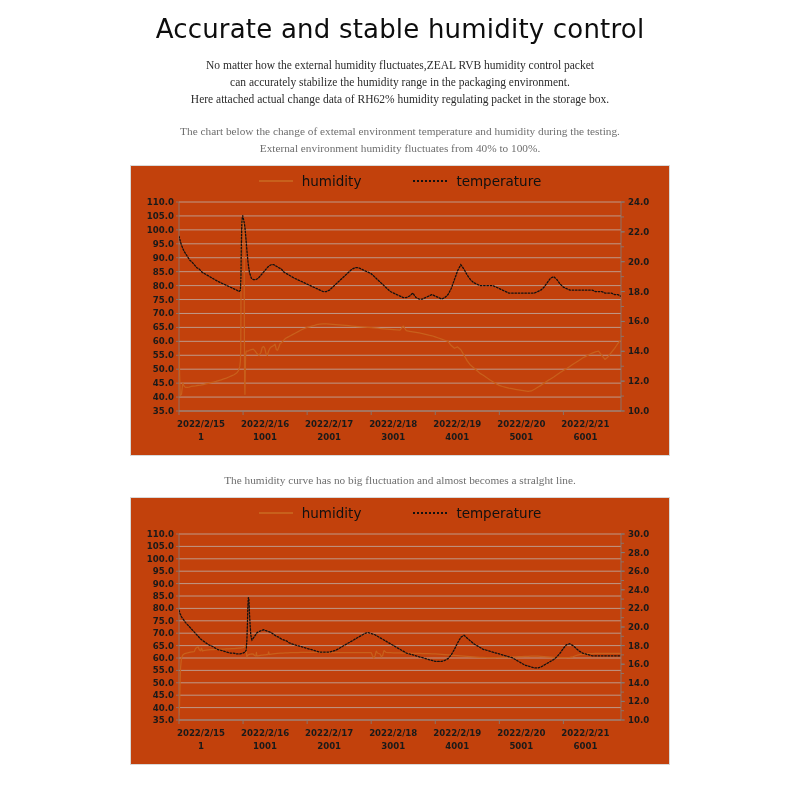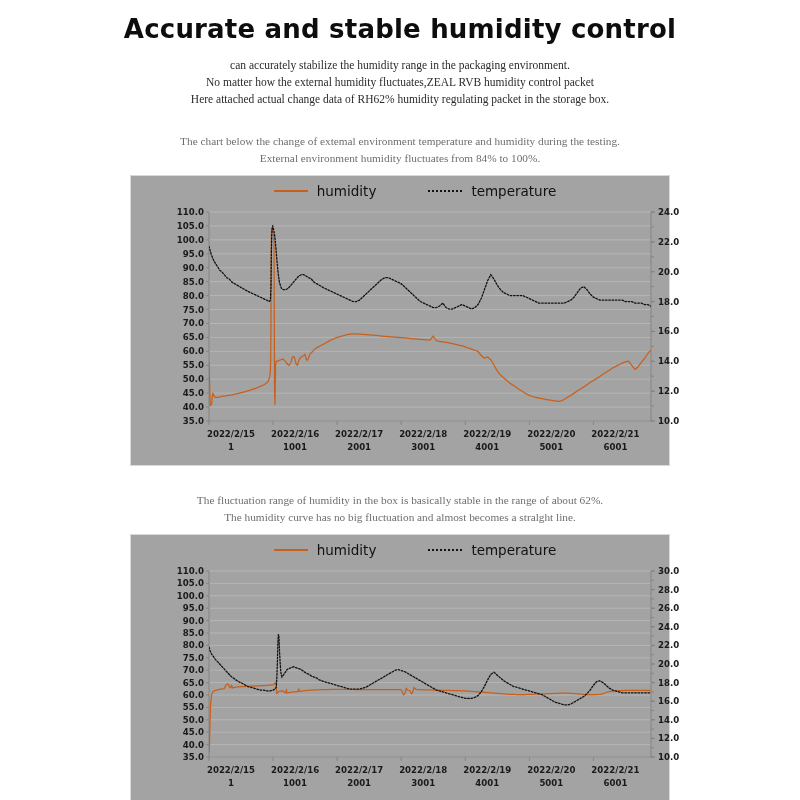--- a/index.html
+++ b/index.html
@@ -8,21 +8,21 @@
     background:#ffffff;
     font-family:"Liberation Serif", serif;
     color:#1a1a1a;
     overflow:hidden;
   }
   .page{width:800px;height:800px;position:relative;}
 
   .title{
     font-family:"DejaVu Sans", sans-serif;
     font-size:26px;
-    font-weight:700;
+    font-weight:400;
     text-align:center;
     color:#0d0d0d;
     letter-spacing:.2px;
     margin:14px 0 0 0;
     line-height:1.2;
   }
 
   .intro{
     text-align:center;
     font-size:11.5px;
@@ -30,31 +30,30 @@
     color:#2b2b2b;
     margin:12px 60px 0 60px;
   }
   .intro div{white-space:nowrap;}
 
   .section-note{
     text-align:center;
     font-size:11.3px;
     line-height:1.5;
     color:#6e6e6e;
-    margin:26px 30px 6px 30px;
+    margin:16px 30px 6px 30px;
   }
   .section-note div{white-space:nowrap;}
 
   .chart-box{
     margin:8px auto;
     width:540px;
     border:1px solid #d9d9d9;
-    background:#a3a3a3;
+    background:#c2410c;
     box-sizing:border-box;
-    padding-left:30px;
   }
 
   .chart-legend{
     display:flex;
     justify-content:center;
     align-items:center;
     gap:52px;
     height:30px;
     font-family:"DejaVu Sans", sans-serif;
     font-size:13.5px;
@@ -93,28 +92,28 @@
   .serie-temperature{fill:none;stroke:#111111;stroke-width:1.3;stroke-dasharray:1.6 1.7;stroke-linecap:round;}
 </style>
 </head>
 <body>
 
 <div class="page">
 
   <h1 class="title">Accurate and stable humidity control</h1>
 
   <div class="intro">
+    <div>No matter how the external humidity fluctuates,ZEAL RVB humidity control packet</div>
     <div>can accurately stabilize the humidity range in the packaging environment.</div>
-    <div>No matter how the external humidity fluctuates,ZEAL RVB humidity control packet</div>
     <div>Here attached actual change data of RH62% humidity regulating packet in the storage box.</div>
   </div>
 
   <div class="section-note">
     <div>The chart below the change of extemal environment temperature and humidity during the testing.</div>
-    <div>External environment humidity fluctuates from 84% to 100%.</div>
+    <div>External environment humidity fluctuates from 40% to 100%.</div>
   </div>
 
   <div class="chart-box">
     <div class="chart-legend">
       <div class="legend-item">
         <span class="legend-swatch solid"></span>
         <span>humidity</span>
       </div>
       <div class="legend-item">
         <span class="legend-swatch dotted"></span>
@@ -233,21 +232,20 @@
           </defs>
           <g clip-path="url(#clip0)">
             <path d="M42.00 156.48 L43.22 199.67 L44.50 198.28 L45.78 187.13 L47.06 189.92 L48.34 191.31 L50.26 191.31 L52.19 191.03 L54.11 190.48 L56.03 190.20 L58.59 189.92 L61.16 189.36 L63.72 189.08 L66.28 188.53 L68.84 187.97 L71.41 187.41 L73.97 186.58 L76.53 186.02 L79.09 185.46 L81.66 184.63 L84.22 183.79 L86.78 182.95 L89.35 182.12 L91.91 181.00 L94.47 179.89 L97.03 178.77 L99.60 177.10 L101.52 174.59 L102.80 170.41 L103.44 164.84 L103.76 150.91 L103.95 117.47 L104.08 75.67 L104.21 47.80 L104.40 31.08 L104.59 25.51 L104.72 22.72 L105.04 22.72 L105.36 24.11 L105.68 25.51 L106.00 26.90 L106.32 28.29 L106.64 31.08 L106.96 36.65 L107.16 61.73 L107.28 103.53 L107.41 145.33 L107.60 184.35 L107.93 198.28 L108.57 159.27 L109.21 155.09 L109.85 155.09 L111.13 155.09 L112.41 154.25 L114.33 153.69 L116.25 153.14 L118.18 155.09 L120.10 157.87 L122.02 159.27 L123.94 156.48 L125.22 151.46 L126.50 150.35 L127.79 152.30 L129.07 157.87 L130.35 159.27 L131.63 155.09 L132.91 152.30 L134.19 150.91 L135.47 150.35 L136.76 149.51 L138.04 148.12 L139.32 153.69 L140.60 154.25 L141.88 150.91 L143.16 147.56 L144.44 146.73 L145.72 145.33 L147.01 143.94 L148.29 142.55 L150.85 141.15 L153.41 139.76 L155.98 138.37 L158.54 136.97 L161.10 135.58 L163.66 134.19 L166.87 132.79 L170.07 131.40 L173.27 130.56 L176.48 129.73 L179.68 128.61 L182.88 128.06 L186.09 127.78 L189.29 127.78 L192.49 128.06 L195.70 128.33 L198.90 128.61 L202.10 128.89 L205.31 129.17 L208.51 129.45 L211.71 129.73 L214.92 130.01 L218.12 130.29 L221.32 130.56 L224.53 130.84 L227.73 131.12 L230.93 131.40 L234.14 131.68 L237.34 131.96 L240.54 132.24 L243.75 132.51 L246.95 132.79 L250.15 133.07 L253.36 133.35 L256.56 133.63 L259.76 133.91 L262.97 134.19 L266.17 130.01 L269.37 134.74 L272.58 135.30 L275.78 135.86 L278.98 136.42 L282.19 136.97 L285.39 137.53 L288.59 138.37 L291.80 139.20 L295.00 139.76 L298.20 140.87 L301.41 141.99 L304.61 143.10 L307.82 144.22 L311.02 145.33 L314.22 149.51 L317.43 152.30 L320.63 150.91 L323.83 153.69 L327.04 159.27 L330.24 164.84 L333.44 169.02 L336.65 171.81 L339.85 174.59 L343.05 177.38 L346.26 179.33 L349.46 181.56 L352.66 183.79 L355.87 185.74 L359.07 187.69 L362.27 189.36 L365.48 190.48 L368.68 191.31 L371.88 192.15 L375.09 192.71 L378.29 193.26 L381.49 193.82 L384.70 194.38 L387.90 194.94 L391.10 195.49 L394.31 194.94 L397.51 193.26 L400.71 191.31 L403.92 189.36 L407.12 187.13 L410.32 184.90 L413.53 182.95 L416.73 181.00 L419.93 178.77 L423.14 176.54 L426.34 174.59 L429.54 172.64 L432.75 170.41 L435.95 168.18 L439.15 166.23 L442.36 164.28 L445.56 162.05 L448.76 160.38 L451.97 158.71 L455.17 157.04 L458.37 155.92 L461.58 155.09 L464.78 159.27 L467.98 163.45 L471.19 160.66 L474.39 156.48 L477.59 152.30 L479.52 149.51 L480.80 147.56 L482.08 145.89 L483.36 144.78" class="serie-humidity"></path>
             <path d="M42.00 40.34 L43.22 44.81 L44.50 49.29 L45.78 52.28 L47.06 55.26 L48.98 58.25 L50.91 61.24 L52.83 64.22 L54.75 65.71 L57.31 68.70 L59.87 71.69 L62.44 73.18 L65.00 76.16 L67.56 77.66 L70.13 79.15 L72.69 80.64 L75.25 82.14 L77.81 83.63 L80.38 85.12 L83.58 86.61 L86.78 88.11 L89.99 89.60 L93.19 91.09 L96.39 92.59 L99.60 94.08 L102.16 95.57 L103.44 94.08 L103.95 80.64 L104.21 58.25 L104.47 41.83 L104.72 29.89 L105.04 23.91 L105.36 20.93 L105.68 19.44 L106.00 20.93 L106.64 23.91 L107.28 26.90 L107.93 31.38 L108.89 41.83 L109.85 53.77 L111.13 67.21 L112.41 76.16 L114.33 82.14 L116.25 83.63 L118.82 83.63 L121.38 82.14 L123.94 79.15 L126.50 76.16 L129.07 73.18 L131.63 70.19 L134.19 68.70 L136.76 68.70 L139.32 70.19 L141.88 71.69 L144.44 73.18 L147.01 76.16 L149.57 77.66 L152.13 79.15 L154.69 80.64 L157.26 82.14 L160.46 83.63 L163.66 85.12 L166.87 86.61 L170.07 88.11 L173.27 89.60 L176.48 91.09 L179.68 92.59 L182.88 94.08 L186.09 95.57 L189.29 95.57 L192.49 94.08 L195.70 91.09 L198.90 88.11 L202.10 85.12 L205.31 82.14 L208.51 79.15 L211.71 76.16 L214.92 73.18 L218.12 71.69 L221.32 71.69 L224.53 73.18 L227.73 74.67 L230.93 76.16 L234.14 77.66 L237.34 80.64 L240.54 83.63 L243.75 86.61 L246.95 89.60 L250.15 92.59 L253.36 95.57 L256.56 97.06 L259.76 98.56 L262.97 100.05 L266.17 101.54 L269.37 101.54 L272.58 100.05 L275.78 97.06 L278.98 101.54 L282.19 103.04 L285.39 103.04 L288.59 101.54 L291.80 100.05 L295.00 98.56 L298.20 100.05 L301.41 101.54 L304.61 103.04 L307.82 101.54 L311.02 98.56 L314.22 92.59 L317.43 83.63 L320.63 74.67 L323.83 68.70 L327.04 73.18 L330.24 79.15 L333.44 83.63 L336.65 86.61 L339.85 88.11 L343.05 89.60 L346.26 89.60 L349.46 89.60 L352.66 89.60 L355.87 89.60 L359.07 91.09 L362.27 92.59 L365.48 94.08 L368.68 95.57 L371.88 97.06 L375.09 97.06 L378.29 97.06 L381.49 97.06 L384.70 97.06 L387.90 97.06 L391.10 97.06 L394.31 97.06 L397.51 97.06 L400.71 95.57 L403.92 94.08 L407.12 91.09 L410.32 86.61 L413.53 82.14 L416.73 80.64 L419.93 83.63 L423.14 88.11 L426.34 91.09 L429.54 92.59 L432.75 94.08 L435.95 94.08 L439.15 94.08 L442.36 94.08 L445.56 94.08 L448.76 94.08 L451.97 94.08 L455.17 94.08 L458.37 95.57 L461.58 95.57 L464.78 95.57 L467.98 97.06 L471.19 97.06 L474.39 97.06 L477.59 98.56 L480.80 98.56 L483.36 100.05" class="serie-temperature"></path>
           </g>
         </svg>
     </div>
   </div>
 
   <div class="section-note">
-    <div>The fluctuation range of humidity in the box is basically stable in the range of about 62%.</div>
     <div>The humidity curve has no big fluctuation and almost becomes a stralght line.</div>
   </div>
 
   <div class="chart-box">
     <div class="chart-legend">
       <div class="legend-item">
         <span class="legend-swatch solid"></span>
         <span>humidity</span>
       </div>
       <div class="legend-item">

